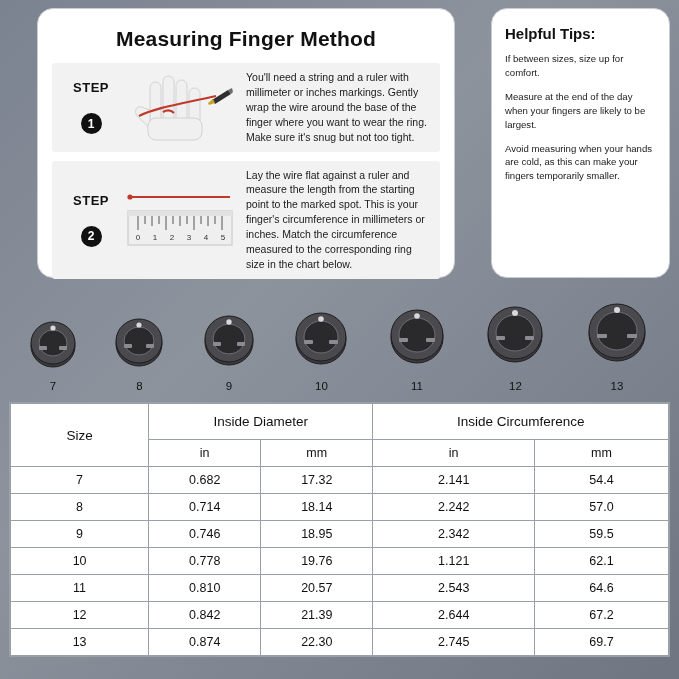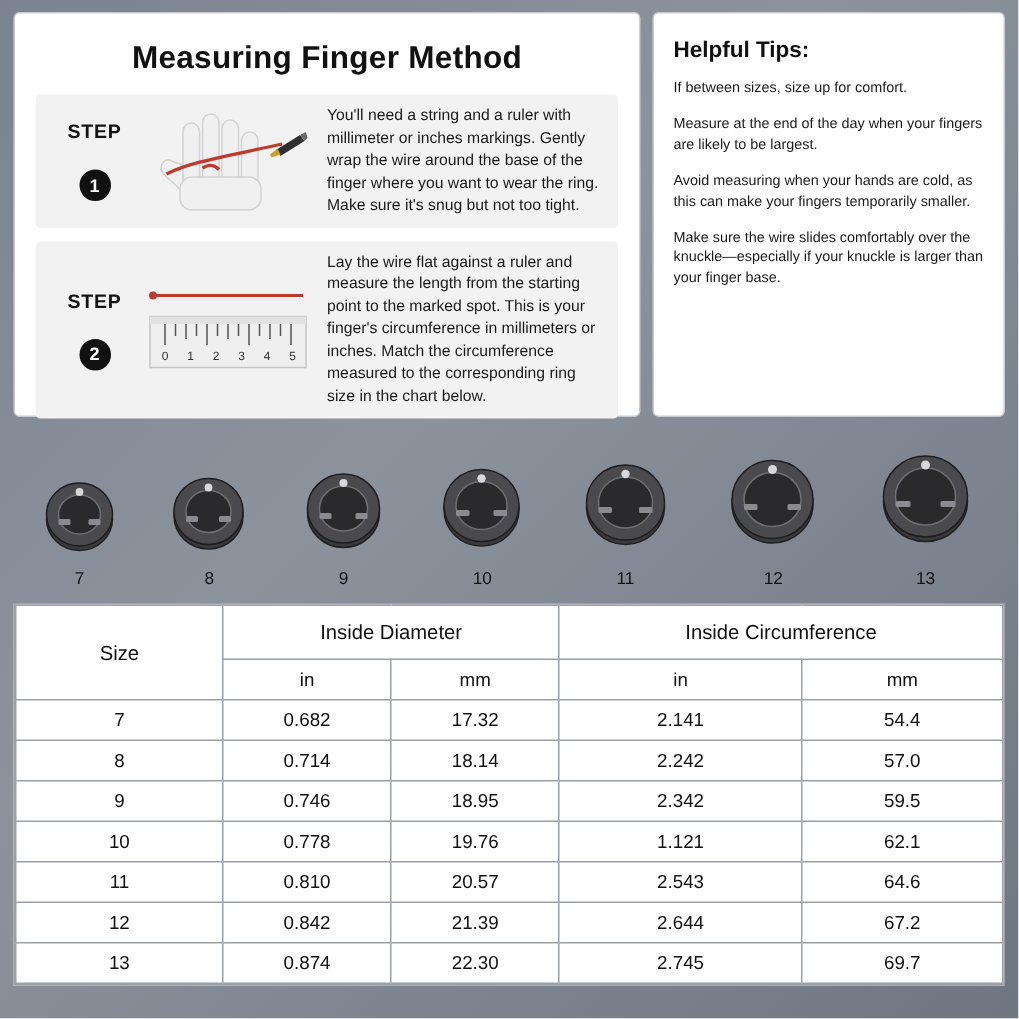--- a/index.html
+++ b/index.html
@@ -19,21 +19,22 @@
   .top {
     display: flex;
     gap: 8px;
     padding: 8px 9px 0 9px;
     height: 278px;
   }
 
   .card {
     background: #ffffff;
     border: 1px solid #c9ccd1;
-    border-radius: 4px;
+    border-radius: 16px;
+    margin-left: 28px;
   }
 
   .method-card {
     width: 418px;
     padding: 12px 14px 10px 14px;
     display: flex;
     flex-direction: column;
   }
   .method-title {
     font-size: 21px;
@@ -240,21 +241,20 @@
         </div>
         <div class="step-text">Lay the wire flat against a ruler and measure the length from the starting point to the marked spot. This is your finger's circumference in millimeters or inches. Match the circumference measured to the corresponding ring size in the chart below.</div>
       </div>
     </div>
 
     <div class="card tips-card">
       <div class="tips-title">Helpful Tips:</div>
       <div class="tip">If between sizes, size up for comfort.</div>
       <div class="tip">Measure at the end of the day when your fingers are likely to be largest.</div>
       <div class="tip">Avoid measuring when your hands are cold, as this can make your fingers temporarily smaller.</div>
-      <div class="tip">Make sure the wire slides comfortably over the knuckle—especially if your knuckle is larger than your finger base.</div>
     </div>
   </div>
 
   <div class="rings">
 
     <div class="ring-item">
       <svg width="62" height="62" viewBox="0 0 62 62">
         <ellipse cx="31" cy="34" rx="22" ry="21" fill="#3a3a3c" stroke="#202022" stroke-width="1"></ellipse>
         <ellipse cx="31" cy="31" rx="22" ry="21" fill="#4a4a4e" stroke="#1d1d1f" stroke-width="1"></ellipse>
         <ellipse cx="31" cy="31" rx="14" ry="13" fill="#2a2a2c"></ellipse>

